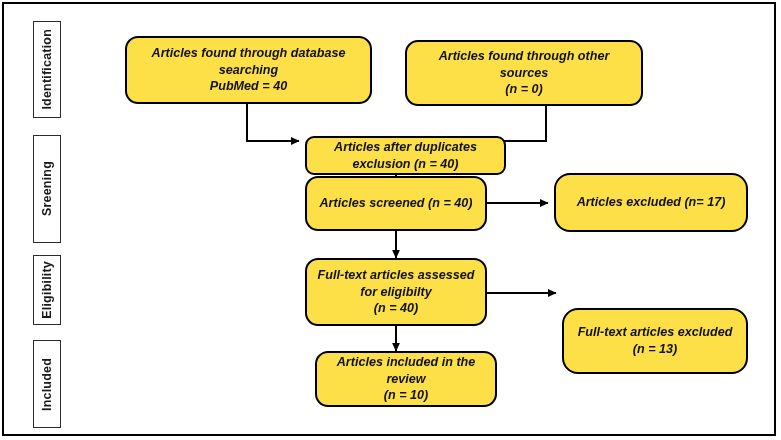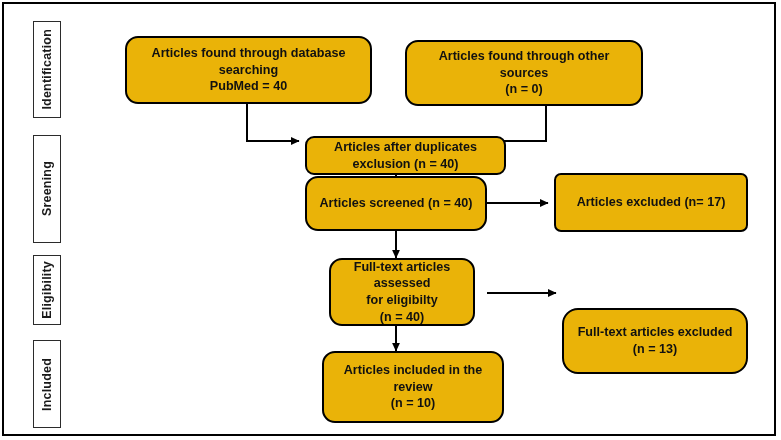--- a/index.html
+++ b/index.html
@@ -49,27 +49,28 @@
     font-weight: 700;
     color: #1a1a1a;
     letter-spacing: 0.2px;
     white-space: nowrap;
     font-family: "Liberation Sans", sans-serif;
   }
   .node-box {
     position: absolute;
     border: 2.2px solid #000000;
     border-radius: 13px;
-    background: #eab308;
+    background: #fde047;
     box-sizing: border-box;
     display: flex;
     align-items: center;
     justify-content: center;
     text-align: center;
     padding: 4px 8px;
+    font-style: italic;
   }
   .node-text {
     font-size: 12.6px;
     font-weight: 700;
     color: #111111;
     line-height: 1.32;
     font-family: "Liberation Sans", sans-serif;
   }
 </style>
 </head>
@@ -144,42 +145,42 @@
       <span>exclusion (n = 40)</span>
     </div>
   </div>
 
   <div class="node-box" style="left:305px; top:176px; width:182px; height:55px;">
     <div class="node-text">
       <span>Articles screened (n = 40)</span>
     </div>
   </div>
 
-  <div class="node-box" style="left:554px; top:173px; width:194px; height:59px; border-radius:7px;">
+  <div class="node-box" style="left:554px; top:173px; width:194px; height:59px; border-radius:16px;">
     <div class="node-text">
       <span>Articles excluded (n= 17)</span>
     </div>
   </div>
 
-  <div class="node-box" style="left:305px; top:258px; width:146px; height:68px;margin-left:24px;">
+  <div class="node-box" style="left:305px; top:258px; width:182px; height:68px;">
     <div class="node-text">
       <span>Full-text articles assessed</span><br>
       <span>for eligibilty</span><br>
       <span>(n = 40)</span>
     </div>
   </div>
 
   <div class="node-box" style="left:562px; top:260px; width:186px; height:66px; border-radius:16px;margin-top:48px;">
     <div class="node-text">
       <span>Full-text articles excluded</span><br>
       <span>(n = 13)</span>
     </div>
   </div>
 
-  <div class="node-box" style="left:322px; top:351px; width:182px; height:72px;">
+  <div class="node-box" style="left:315px; top:351px; width:182px; height:56px;">
     <div class="node-text">
       <span>Articles included in the</span><br>
       <span>review</span><br>
       <span>(n = 10)</span>
     </div>
   </div>
 
 </div>
 
 </body></html>

